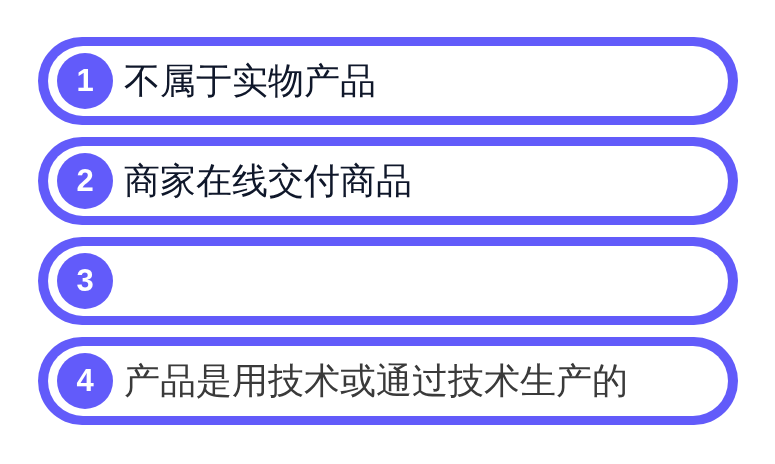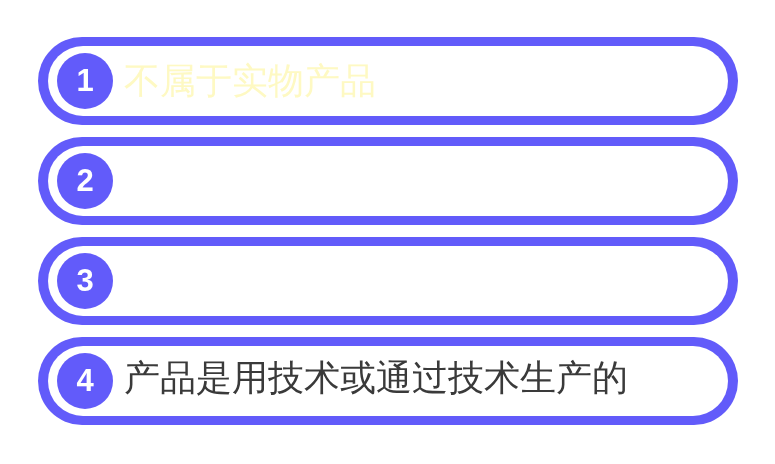--- a/index.html
+++ b/index.html
@@ -52,43 +52,43 @@
       line-height: 56px;
       text-align: center;
     }
     .label {
       position: absolute;
       left: 86px;
       top: 0;
       height: 88px;
       line-height: 88px;
       font-size: 36px;
-      color: #fef9c3;
+      color: #0f172a;
       white-space: nowrap;
       letter-spacing: 0px;
     }
     .label.muted {
       color: #3a3a3a;
-      font-family: Liberation Mono, monospace;
     }
   </style>
 </head>
 <body>
 
 <div class="list">
 
   <div class="item">
     <div class="item-inner"></div>
     <div class="badge">1</div>
     <div class="label">不属于实物产品</div>
   </div>
 
   <div class="item">
     <div class="item-inner"></div>
     <div class="badge">2</div>
+    <div class="label">商家在线交付商品</div>
   </div>
 
   <div class="item">
     <div class="item-inner"></div>
     <div class="badge">3</div>
   </div>
 
   <div class="item">
     <div class="item-inner"></div>
     <div class="badge">4</div>

